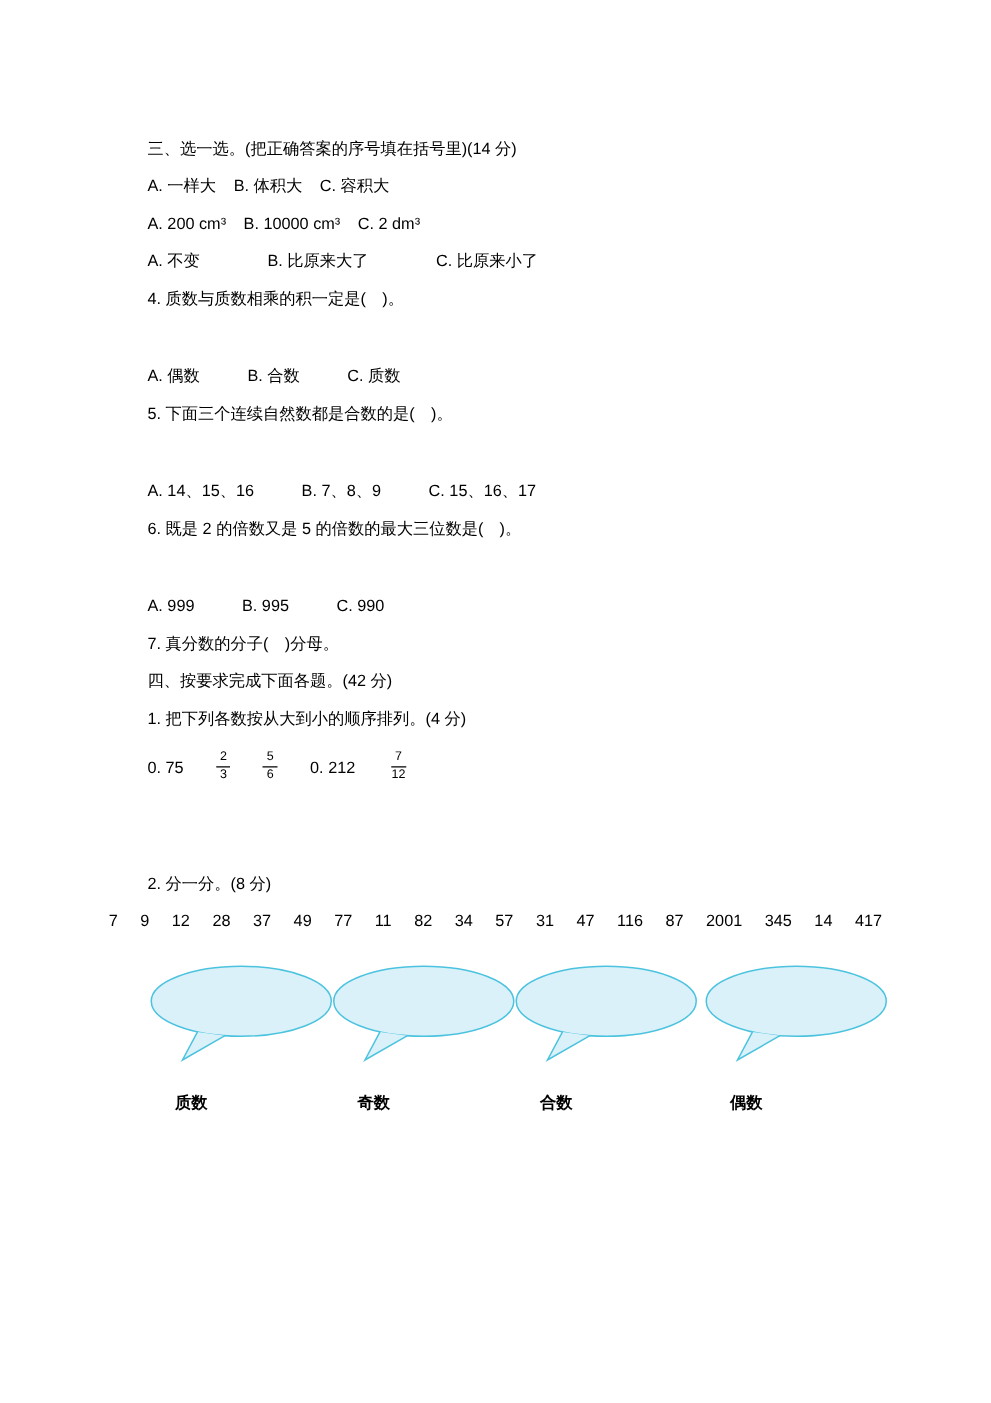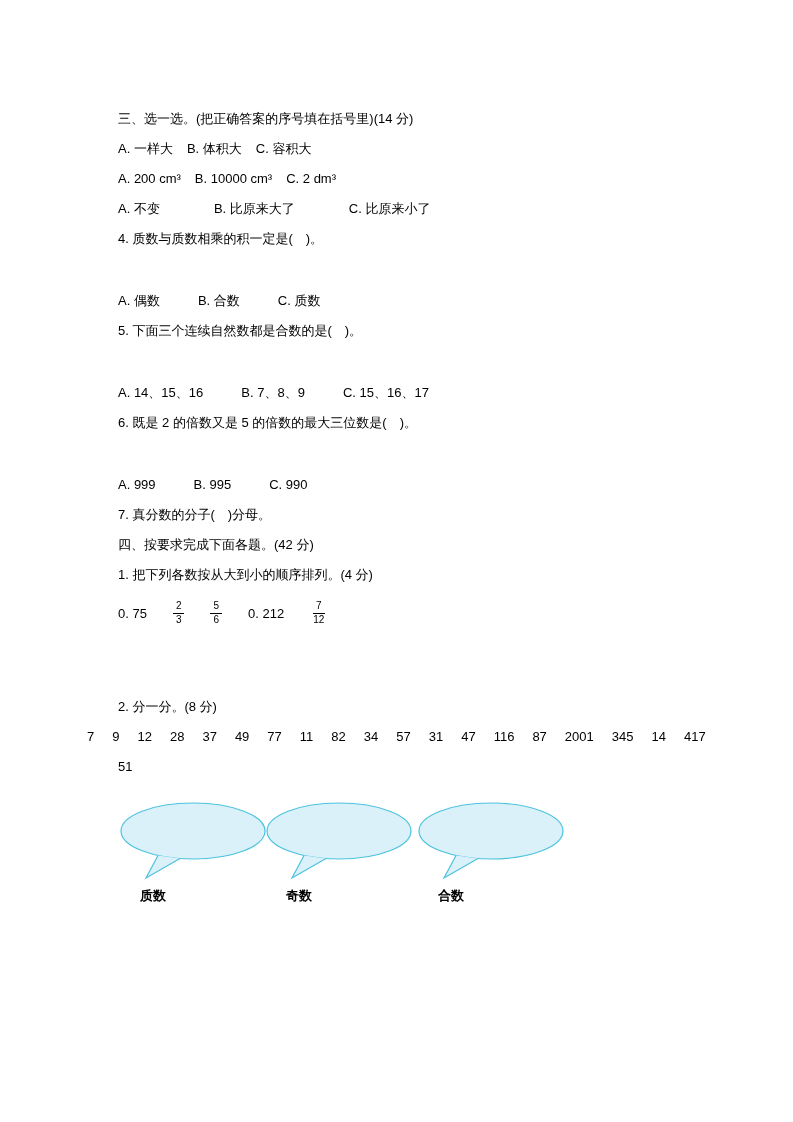--- a/index.html
+++ b/index.html
@@ -29,21 +29,21 @@
 
   .spacer { height: 56px; }
 
   .numbers-row { display: flex; margin-left: -31px; line-height: 30px; }
   .numbers-row span { margin-right: 18px; }
 
   .bubbles { display: flex; margin-top: 20px; }
   .bubble-group { width: 146px; }
   .bubble-group:last-child { margin-left: 6px; }
   .bubble ellipse, .bubble path { stroke-width: 1.2; }
-  .bubble-label { margin-left: 22px; margin-top: 2px; font-weight: bold; font-size: 13px; }
+  .bubble-label { margin-left: 22px; margin-top: 18px; font-weight: bold; font-size: 13px; }
 </style>
 </head>
 <body>
 
 <div class="page">
 
   <div class="row">三、选一选。(把正确答案的序号填在括号里)(14 分)</div>
 
   <div class="row options gap-sm">
     <span>A. 一样大</span>
@@ -125,21 +125,20 @@
     <span>57</span>
     <span>31</span>
     <span>47</span>
     <span>116</span>
     <span>87</span>
     <span>2001</span>
     <span>345</span>
     <span>14</span>
     <span>417</span>
   </div>
-  <div class="row">51</div>
 
   <div class="bubbles">
 
     <div class="bubble-group">
       <svg class="bubble" width="150" height="80" viewBox="0 0 150 80">
         <ellipse cx="75" cy="29" rx="72" ry="28" fill="#daf1fa" stroke="#4cc3de"></ellipse>
         <path d="M40 53.5 L28 76 L62 56.5 Z" stroke="none" fill="#daf1fa"></path>
         <path d="M40 53.5 L28 76 L62 56.5" fill="none" stroke="#4cc3de"></path>
       </svg>
       <div class="bubble-label">质数</div>
@@ -156,16 +155,24 @@
 
     <div class="bubble-group">
       <svg class="bubble" width="150" height="80" viewBox="0 0 150 80">
         <ellipse cx="75" cy="29" rx="72" ry="28" fill="#daf1fa" stroke="#4cc3de"></ellipse>
         <path d="M40 53.5 L28 76 L62 56.5 Z" stroke="none" fill="#daf1fa"></path>
         <path d="M40 53.5 L28 76 L62 56.5" fill="none" stroke="#4cc3de"></path>
       </svg>
       <div class="bubble-label">合数</div>
     </div>
 
+    <div class="bubble-group">
+      <svg class="bubble" width="150" height="80" viewBox="0 0 150 80">
+        <ellipse cx="75" cy="29" rx="72" ry="28" fill="#daf1fa" stroke="#4cc3de"></ellipse>
+        <path d="M40 53.5 L28 76 L62 56.5 Z" stroke="none" fill="#daf1fa"></path>
+        <path d="M40 53.5 L28 76 L62 56.5" fill="none" stroke="#4cc3de"></path>
+      </svg>
+      <div class="bubble-label">偶数</div>
+    </div>
 
   </div>
 
 </div>
 
 </body></html>

